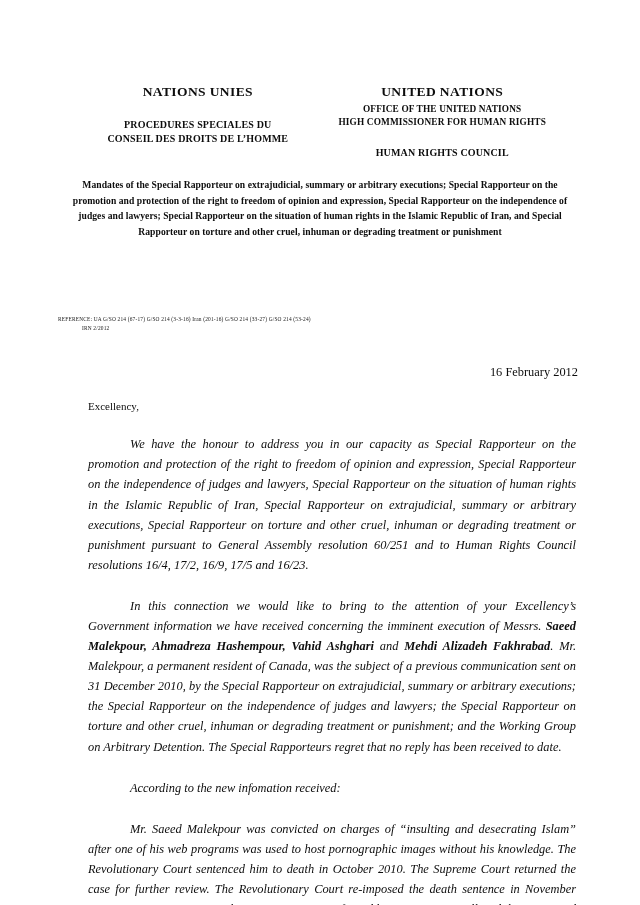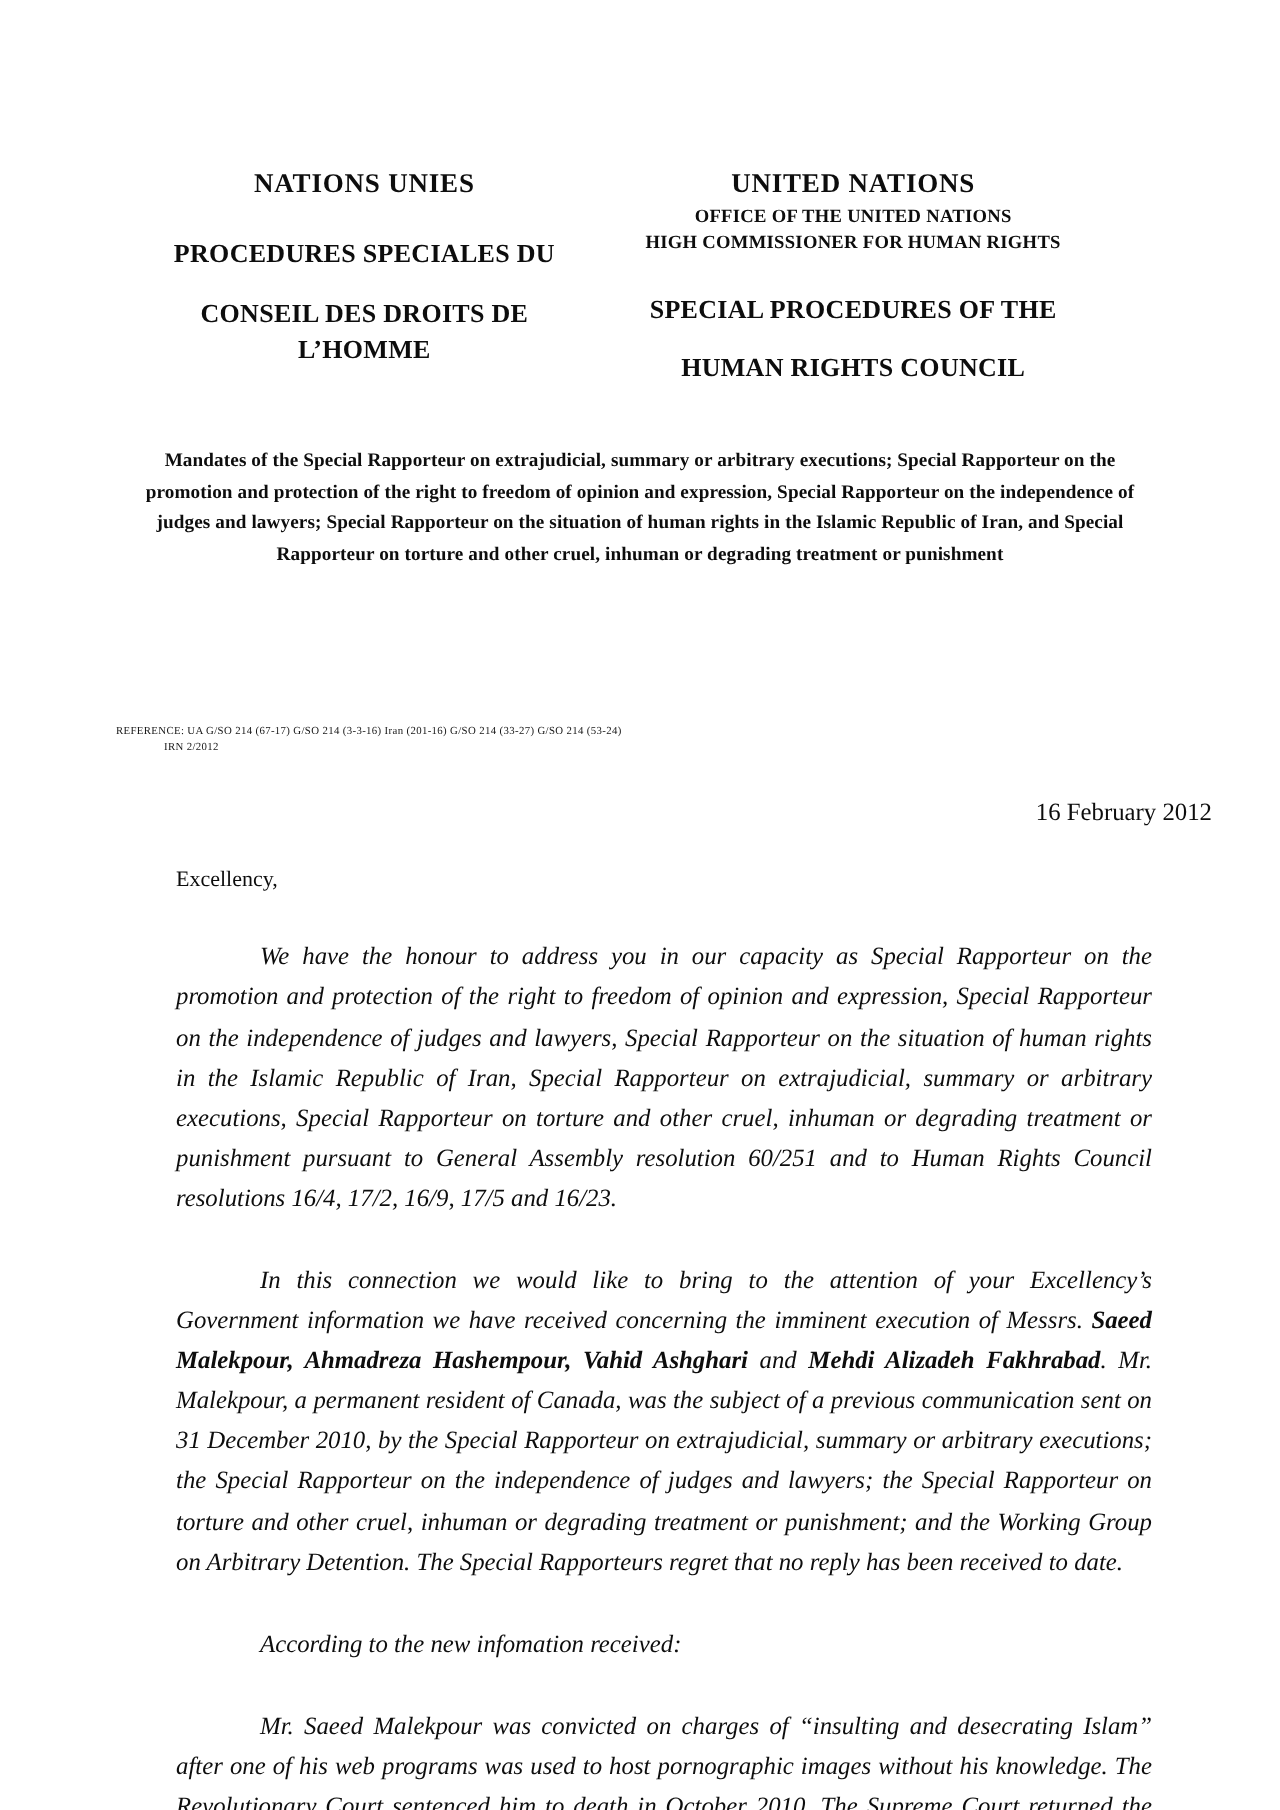--- a/index.html
+++ b/index.html
@@ -22,21 +22,21 @@
     box-sizing: border-box;
     padding: 0;
     position: relative;
     background: #ffffff;
   }
 
   
   .letterhead {
     display: flex;
     flex-direction: row;
-    justify-content: flex-start;
+    justify-content: center;
     padding: 84px 60px 0 60px;
     box-sizing: border-box;
   }
   .lh-col {
     width: 47%;
     text-align: center;
   }
   .lh-title {
     font-weight: bold;
     font-size: 13.5px;
@@ -49,24 +49,24 @@
     font-size: 9.3px;
     letter-spacing: 0.15px;
     line-height: 1.38;
     margin: 0;
   }
   .lh-block2 {
     margin-top: 17px;
   }
   .lh-sub2 {
     font-weight: bold;
-    font-size: 13px;
+    font-size: 10px;
     letter-spacing: 0.15px;
     line-height: 1.38;
-    margin: 12px;
+    margin: 0;
   }
 
   
   .mandates {
     margin: 18px auto 12px auto;
     width: 500px;
     text-align: center;
     font-weight: bold;
     font-size: 9.6px;
     line-height: 1.62;
@@ -81,22 +81,22 @@
     line-height: 1.65;
     letter-spacing: 0.18px;
     color: #171717;
   }
   .reference .ref-line2 {
     padding-left: 24px;
   }
 
   
   .date-line {
-    margin-top: 20px;
-    padding-right: 34px;
+    margin-top: 32px;
+    padding-right: 62px;
     text-align: right;
     font-size: 12.4px;
   }
 
   
   .body-wrap {
     padding: 0 64px 0 88px;
     margin-top: 20px;
   }
   .salutation {
@@ -129,21 +129,20 @@
         <div class="lh-sub2">PROCEDURES SPECIALES DU</div>
         <div class="lh-sub2">CONSEIL DES DROITS DE L’HOMME</div>
       </div>
     </div>
 
     <div class="lh-col">
       <div class="lh-title">UNITED NATIONS</div>
       <div class="lh-sub">OFFICE OF THE UNITED NATIONS</div>
       <div class="lh-sub">HIGH COMMISSIONER FOR HUMAN RIGHTS</div>
       <div class="lh-block2">
-        <div class="lh-sub2">SPECIAL PROCEDURES OF THE</div>
         <div class="lh-sub2">HUMAN RIGHTS COUNCIL</div>
       </div>
     </div>
 
   </div>
 
   <div class="mandates">Mandates of the Special Rapporteur on extrajudicial, summary or arbitrary executions; Special Rapporteur on the promotion and protection of the right to freedom of opinion and expression, Special Rapporteur on the independence of judges and lawyers; Special Rapporteur on the situation of human rights in the Islamic Republic of Iran, and Special Rapporteur on torture and other cruel, inhuman or degrading treatment or punishment</div>
 
   <div class="reference">
     <div class="ref-line1">REFERENCE:  UA G/SO 214 (67-17) G/SO 214 (3-3-16) Iran (201-16) G/SO 214 (33-27) G/SO 214 (53-24)</div>

